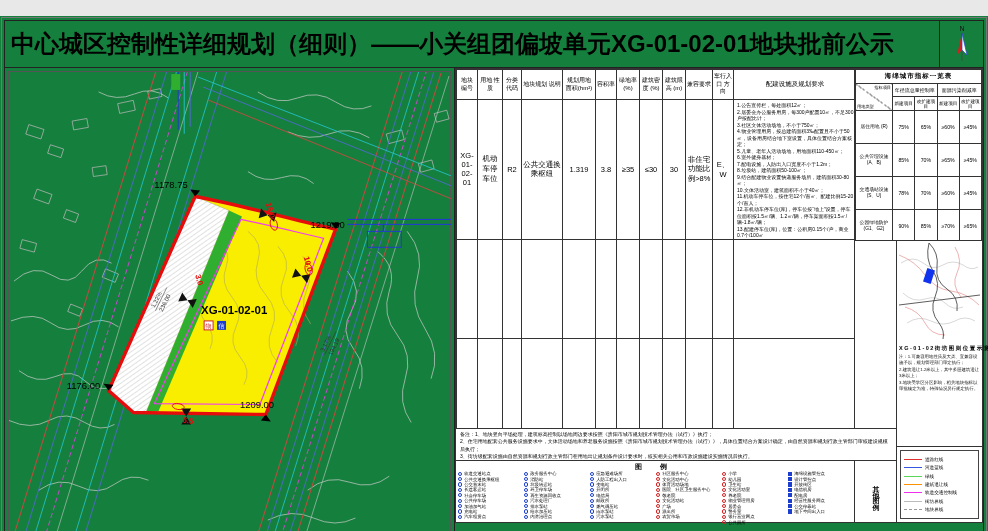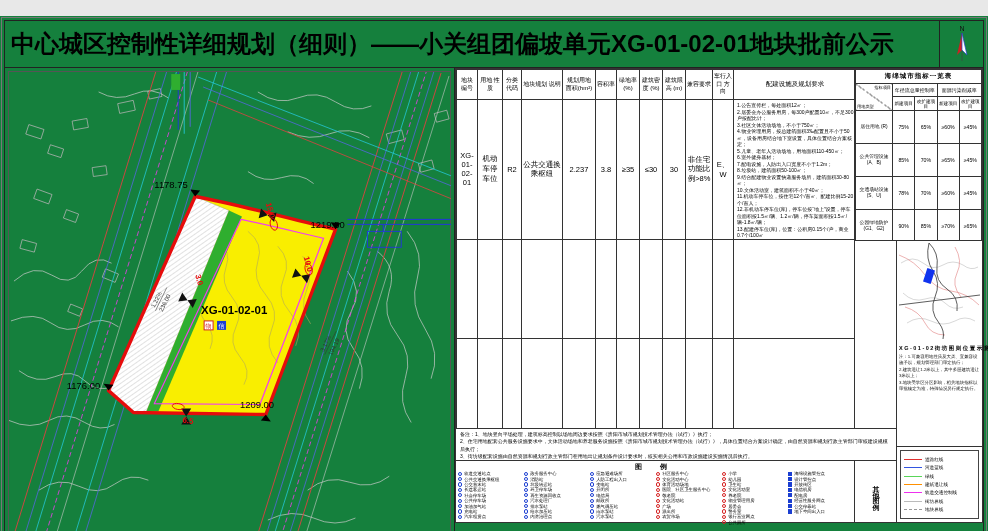--- a/index.html
+++ b/index.html
@@ -282,21 +282,21 @@
             <th>建筑限高 (m)</th>
             <th>兼容要求</th>
             <th>车行入口 方向</th>
             <th style="font-size: 6.5px;">配建设施及规划要求</th>
           </tr>
         <tr style="height:133px">
             <td class="tiny">XG-01-02-01</td>
             <td>机动车停车位</td>
             <td>R2</td>
             <td class="small">公共交通换乘枢纽</td>
-            <td>2.237</td>
+            <td>1.319</td>
             <td>3.8</td>
             <td>≥35</td>
             <td>≤30</td>
             <td>30</td>
             <td class="small">非住宅功能比例&gt;8%</td>
             <td>E、W</td>
             <td class="fac-cell">
               <ol class="fac-list">
                 <li>1.公告宣传栏，每处面积12㎡；</li>
                 <li>2.居委会办公服务用房，每300户配置10㎡，不足300户按配比计；</li>

